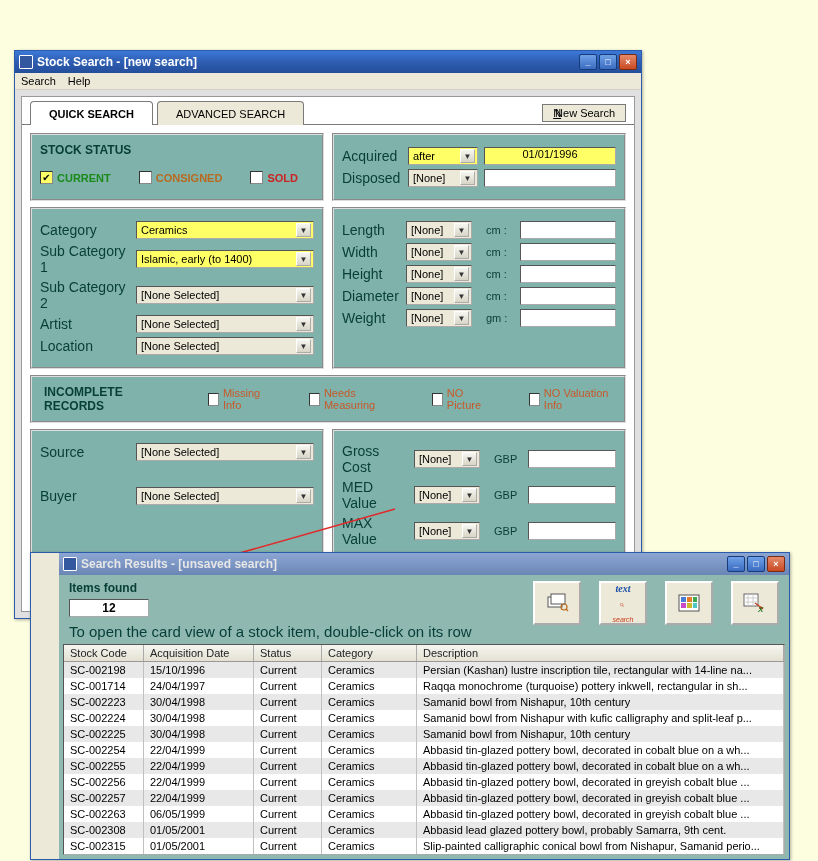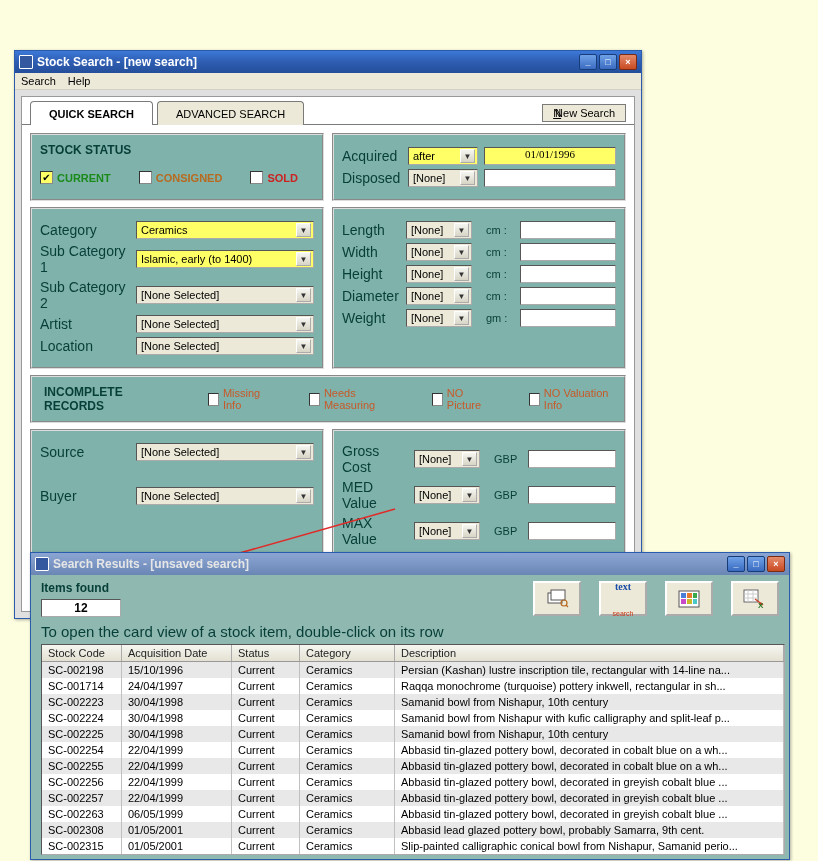--- a/index.html
+++ b/index.html
@@ -146,21 +146,21 @@
   .combo-arrow {
     width:15px; height:14px;
     background:linear-gradient(#f6f6f1,#d8d5c6);
     border:1px outset #fff;
     display:flex; align-items:center; justify-content:center;
     font-size:8px; color:#333;
     cursor:pointer;
   }
   .textin {
     height:18px; background:#fff; border:1px inset #aaa;
-    font-size:11px; padding:0 18px;font-family:Liberation Serif, serif;
+    font-size:11px; padding:0 18px;
   }
   .textin.yellow { background:#ffff66; text-align:center; }
   .unit { color:#063e38; width:28px; margin-left:8px; font-size:11px;}
 
   .incomplete-row { display:flex; align-items:center; gap:40px; padding:0 4px; }
   .incomplete-title { font-weight:bold; color:#063e38; font-size:12px; margin-right:10px; }
   .incbox { display:flex; align-items:center; gap:4px; }
   .inc-lbl { color:#c75a2a; font-size:11px; }
 
   .startrow { display:flex; justify-content:center; padding:8px;align-items:center; }
@@ -181,33 +181,34 @@
   .if-label { font-weight:bold; color:#063e38; font-size:12px;}
   .if-count {
     width:80px; height:18px;
     background:#fff; border:1px inset #aaa;
     text-align:center; font-size:12px; font-weight:bold;
     display:flex; align-items:center; justify-content:center;
   }
   .res-hint { font-size:15px; color:#063e38; margin-top:6px;}
   .toolbtns { margin-left:auto; display:flex; gap:18px; align-items:center;}
   .toolbtn {
-    width:48px; height:35px;
+    width:48px; height:44px;
     background:#ece9d8;
     border:2px outset #fff;
     display:flex; align-items:center; justify-content:center;
     cursor:pointer;
     font-size:9px;
     flex-direction:column;
     gap:9px;
+    font-style:italic;
   }
   .tb-icon2 { width:24px; height:20px; }
   .grid {
     background:#4d7c0f;
-    margin:0 2px 2px 8px;
+    margin:0 2px 2px 2px;
     border:1px inset #aaa;
   }
   .grid-head, .grid-row { display:flex; }
   .grid-head { background:#ece9d8; border-bottom:1px solid #999;}
   .gcell {
     padding:2px 6px;
     font-size:11px;
     border-right:1px solid #c0c0c0;
     white-space:nowrap;
     overflow:hidden;
@@ -464,21 +465,21 @@
 
 <svg class="arrow">
   <defs>
     <marker id="ah" markerWidth="8" markerHeight="8" refX="6" refY="3" orient="auto">
       <path d="M0,0 L7,3 L0,6 Z" fill="#e02b2b"></path>
     </marker>
   </defs>
   <line x1="190" y1="4" x2="10" y2="55" stroke="#e02b2b" stroke-width="1.5" marker-end="url(#ah)"></line>
 </svg>
 
-<div class="window" style="left:30px; top:552px; width:760px;">
+<div class="window" style="left:30px; top:552px; width:760px;padding-left:28px;">
   <div class="titlebar dim">
     <div class="tb-icon"></div>
     <span class="tb-title">Search Results - [unsaved search]</span>
     <div class="tb-btns">
       <div class="tb-btn">_</div>
       <div class="tb-btn">□</div>
       <div class="tb-btn close">×</div>
     </div>
   </div>
   <div class="results-body">

